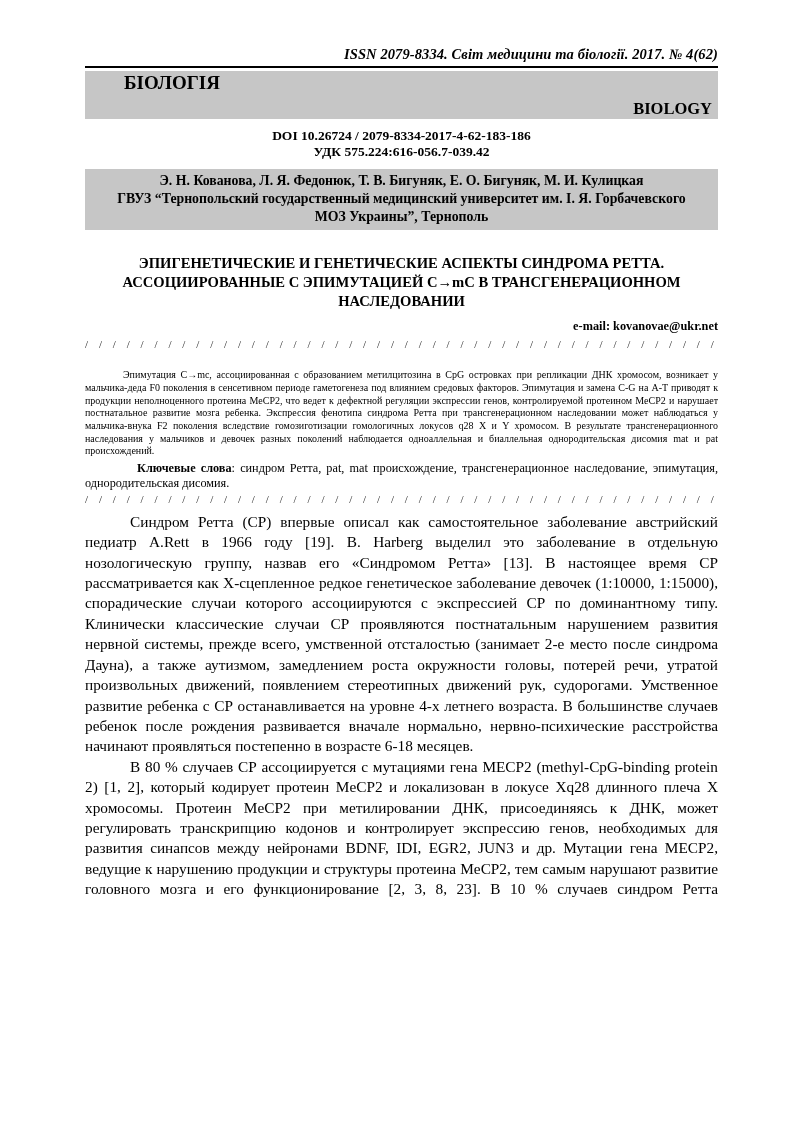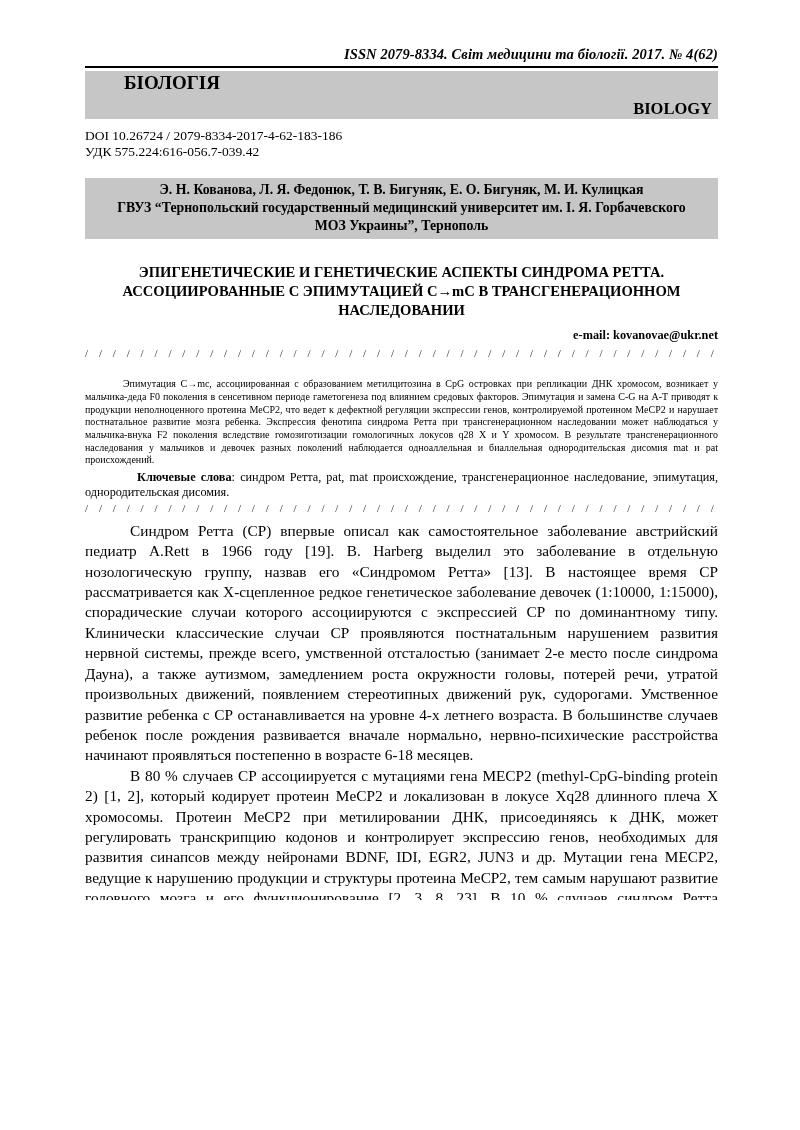--- a/index.html
+++ b/index.html
@@ -60,29 +60,30 @@
     position: absolute;
     right: 6px;
     bottom: 0px;
     font-weight: bold;
     font-size: 16.5px;
   }
 
   
   .doi-block {
     margin-top: 9px;
-    font-weight: normal;
+    font-weight: bold;
     font-size: 13.5px;
     line-height: 1.22;
+    text-align: center;
   }
 
   
   .authors-band {
     background: #c6c6c6;
-    margin-top: 17px;
+    margin-top: 8px;
     padding: 3px 4px 4px 4px;
     text-align: center;
     font-weight: bold;
     font-size: 13.8px;
     line-height: 1.32;
   }
 
   
   .title {
     margin-top: 24px;

